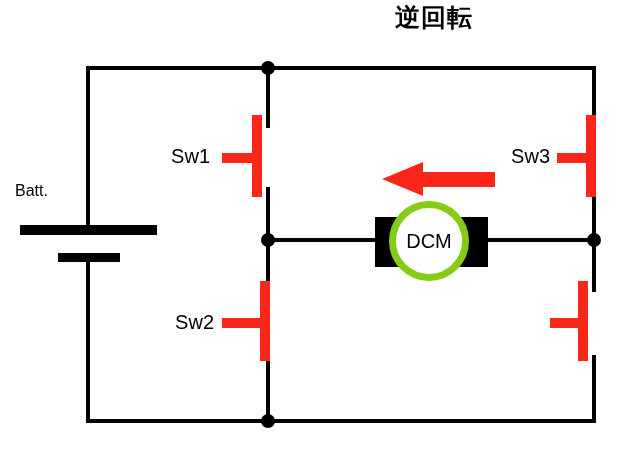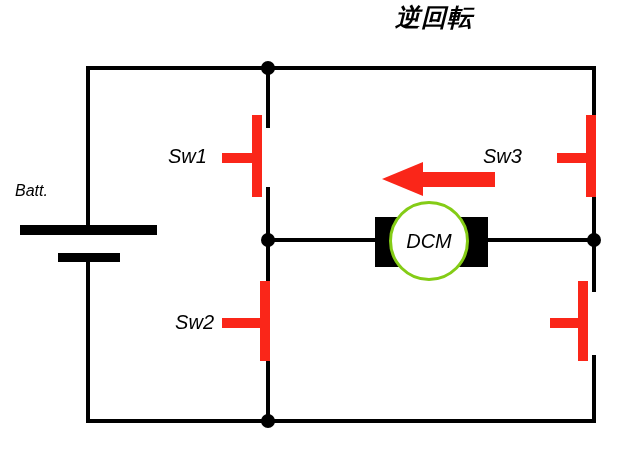--- a/index.html
+++ b/index.html
@@ -2,21 +2,20 @@
 <html style="--wire: #000000; --active: #fa2619;"><head>
 <meta charset="utf-8">
 <style>
   html,body{margin:0;padding:0;background:#ffffff;}
   #canvas{
     position:relative;
     width:638px;height:451px;
     background:#ffffff;
     font-family:"Liberation Sans","DejaVu Sans",sans-serif;
     overflow:hidden;
-    font-style:italic;
   }
   .title{
     position:absolute;left:354px;top:1px;width:160px;
     text-align:center;font-size:25px;font-weight:bold;color:#000;
     letter-spacing:1px;white-space:nowrap;
   }
   .lbl{
     position:absolute;font-size:20px;color:#000;white-space:nowrap;
   }
   .wire{position:absolute;background:#000;}
@@ -36,21 +35,21 @@
   .sw .hbar{
     position:absolute;height:10px;
     background:var(--active,#fa2619);
   }
   .motor-terminals{
     position:absolute;left:375px;top:217px;width:113px;height:50px;
     background:#000;
   }
   .motor-circle{
     position:absolute;left:389px;top:201px;width:80px;height:80px;
-    background:#fff;border:3px solid #84cc16;border-radius:50%;
+    background:#fff;border:7px solid #84cc16;border-radius:50%;
     box-sizing:border-box;
     display:flex;align-items:center;justify-content:center;
     font-size:20px;color:#000;
   }
   .arrow-shaft{
     position:absolute;left:423px;top:172px;width:72px;height:15px;
     background:var(--active,#fa2619);
   }
   .arrow-head{
     position:absolute;left:382px;top:162px;width:0;height:0;
@@ -85,33 +84,33 @@
 
   <div class="dot" style="left:261px;top:61px"></div>
   <div class="dot" style="left:261px;top:233px"></div>
   <div class="dot" style="left:261px;top:414px"></div>
   <div class="dot" style="left:587px;top:233px"></div>
 
   <div class="sw" style="left:190px;top:115px;height:82px" data-state="open">
     <div class="hbar" style="left:32px;top:38px;width:40px"></div>
     <div class="vbar"></div>
   </div>
-  <div class="lbl" style="left:168px;top:145px;width:54px;text-align:left">Sw1</div>
+  <div class="lbl" style="left:156px;top:145px;width:54px;text-align:right">Sw1</div>
 
   <div class="sw" style="left:190px;top:281px;height:80px" data-state="closed">
     <div class="hbar" style="left:32px;top:37px;width:40px"></div>
     <div class="vbar"></div>
   </div>
   <div class="lbl" style="left:160px;top:311px;width:54px;text-align:right">Sw2</div>
 
   <div class="sw" style="left:516px;top:115px;height:82px" data-state="closed">
     <div class="hbar" style="left:41px;top:38px;width:37px"></div>
     <div class="vbar"></div>
   </div>
-  <div class="lbl" style="left:483px;top:145px;width:54px;text-align:left">Sw3</div>
+  <div class="lbl" style="left:496px;top:145px;width:54px;text-align:right">Sw3</div>
 
   <div class="sw" style="left:516px;top:281px;height:80px" data-state="open">
     <div class="hbar" style="left:34px;top:37px;width:37px"></div>
     <div class="vbar"></div>
   </div>
 
   <div class="wire h" style="left:268px;top:238px;width:107px"></div>
   <div class="wire h" style="left:488px;top:238px;width:106px"></div>
 
   <div class="motor-terminals"></div>

